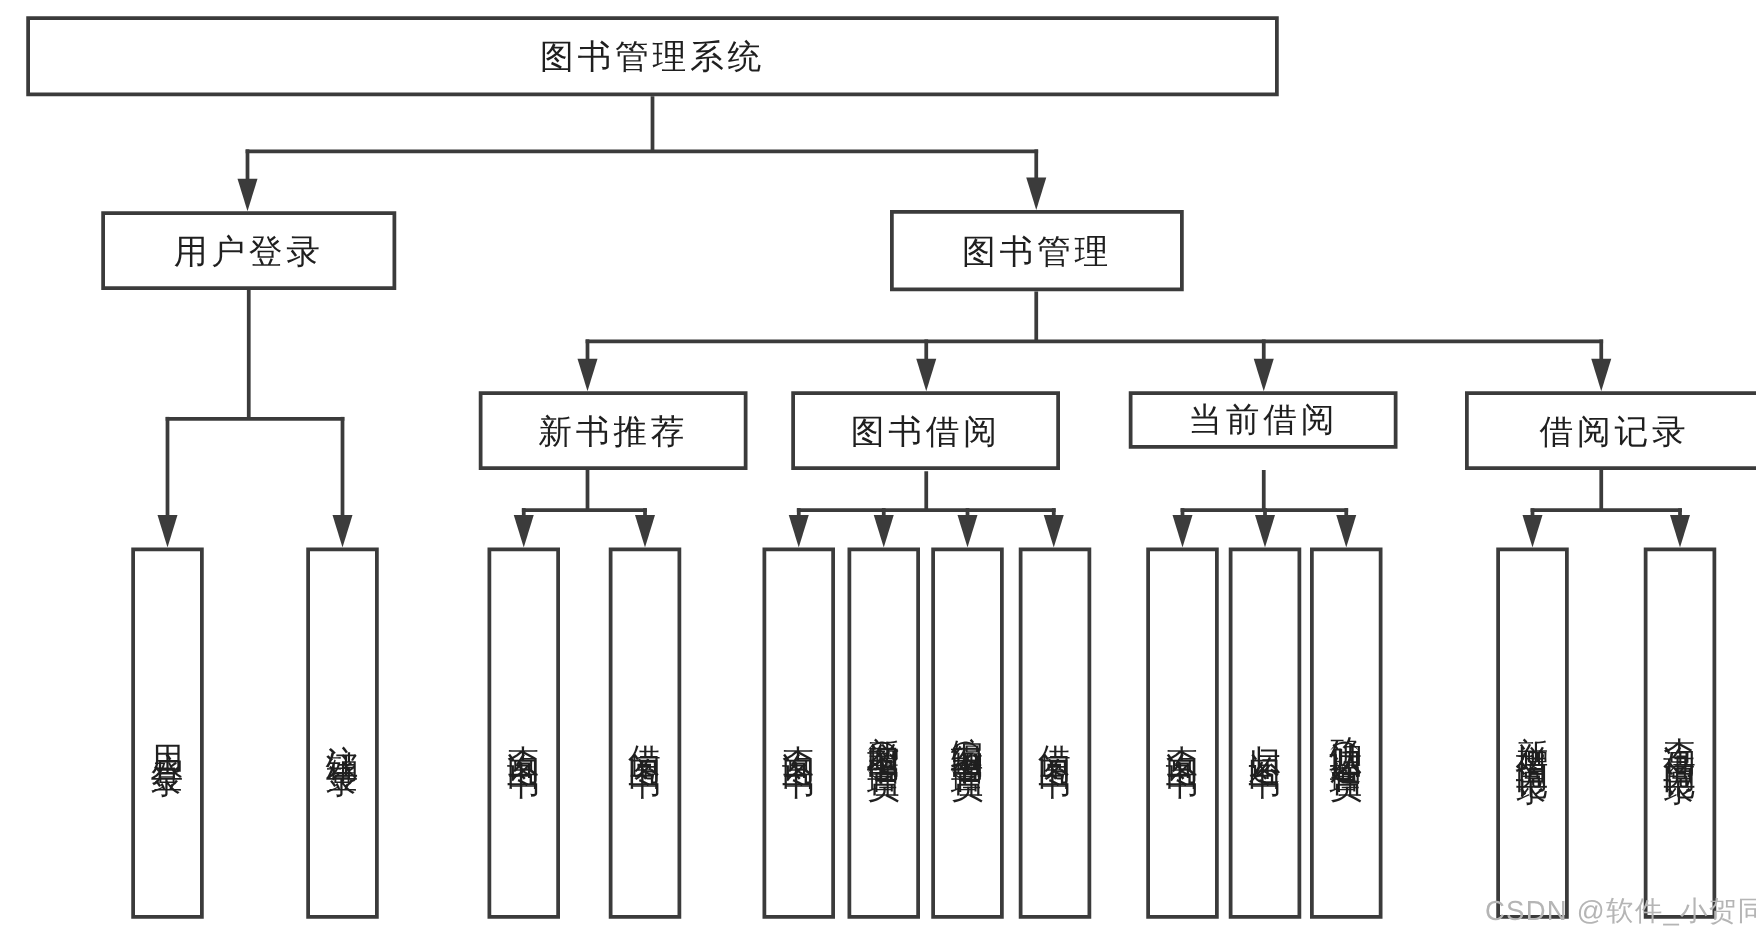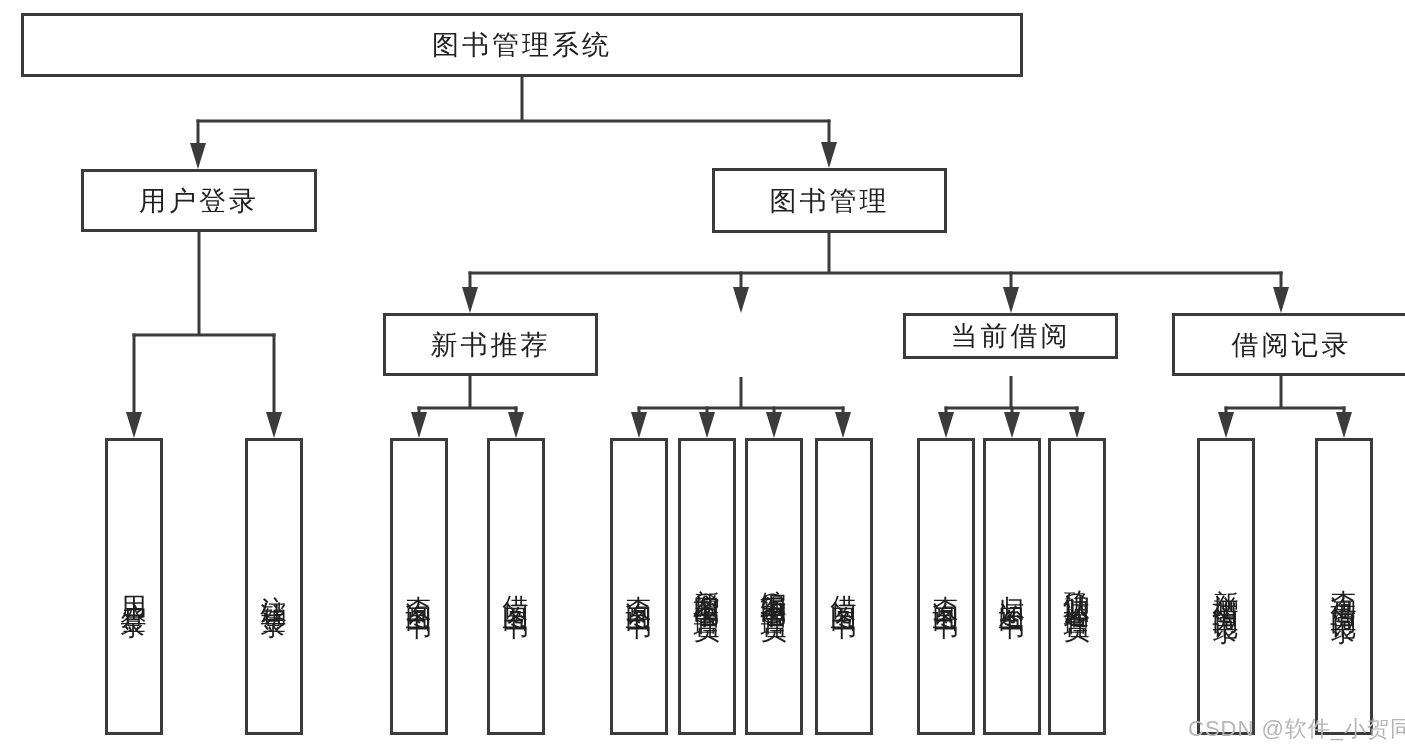--- a/index.html
+++ b/index.html
@@ -89,20 +89,21 @@
       <line x1="1344" y1="406.5" x2="1344" y2="414" stroke="#3b3b3b" stroke-width="3"></line>
       <polygon points="1344,438 1336,412 1352,412" fill="#3b3b3b"></polygon>
     </svg>
 
   <div class="box h" style="left:21px;top:13px;width:1002px;height:64px">图书管理系统</div>
 
   <div class="box h" style="left:81px;top:169px;width:236px;height:63px">用户登录</div>
   <div class="box h" style="left:712px;top:168px;width:235px;height:65px">图书管理</div>
 
   <div class="box h" style="left:383px;top:313px;width:215px;height:63px">新书推荐</div>
+  <div class="box h" style="left:633px;top:313px;width:215px;height:63px">图书借阅</div>
   <div class="box h" style="left:903px;top:313px;width:215px;height:46px">当前借阅</div>
   <div class="box h" style="left:1172px;top:313px;width:239px;height:63px">借阅记录</div>
 
   <div class="box v" style="left:105px;top:438px;width:58px;height:297px">用户登录</div>
   <div class="box v" style="left:245px;top:438px;width:58px;height:297px">注销登录</div>
 
   <div class="box v" style="left:390px;top:438px;width:58px;height:297px">查询图书</div>
   <div class="box v" style="left:487px;top:438px;width:58px;height:297px">借阅图书</div>
 
   <div class="box v" style="left:610px;top:438px;width:58px;height:297px">查询图书</div>

